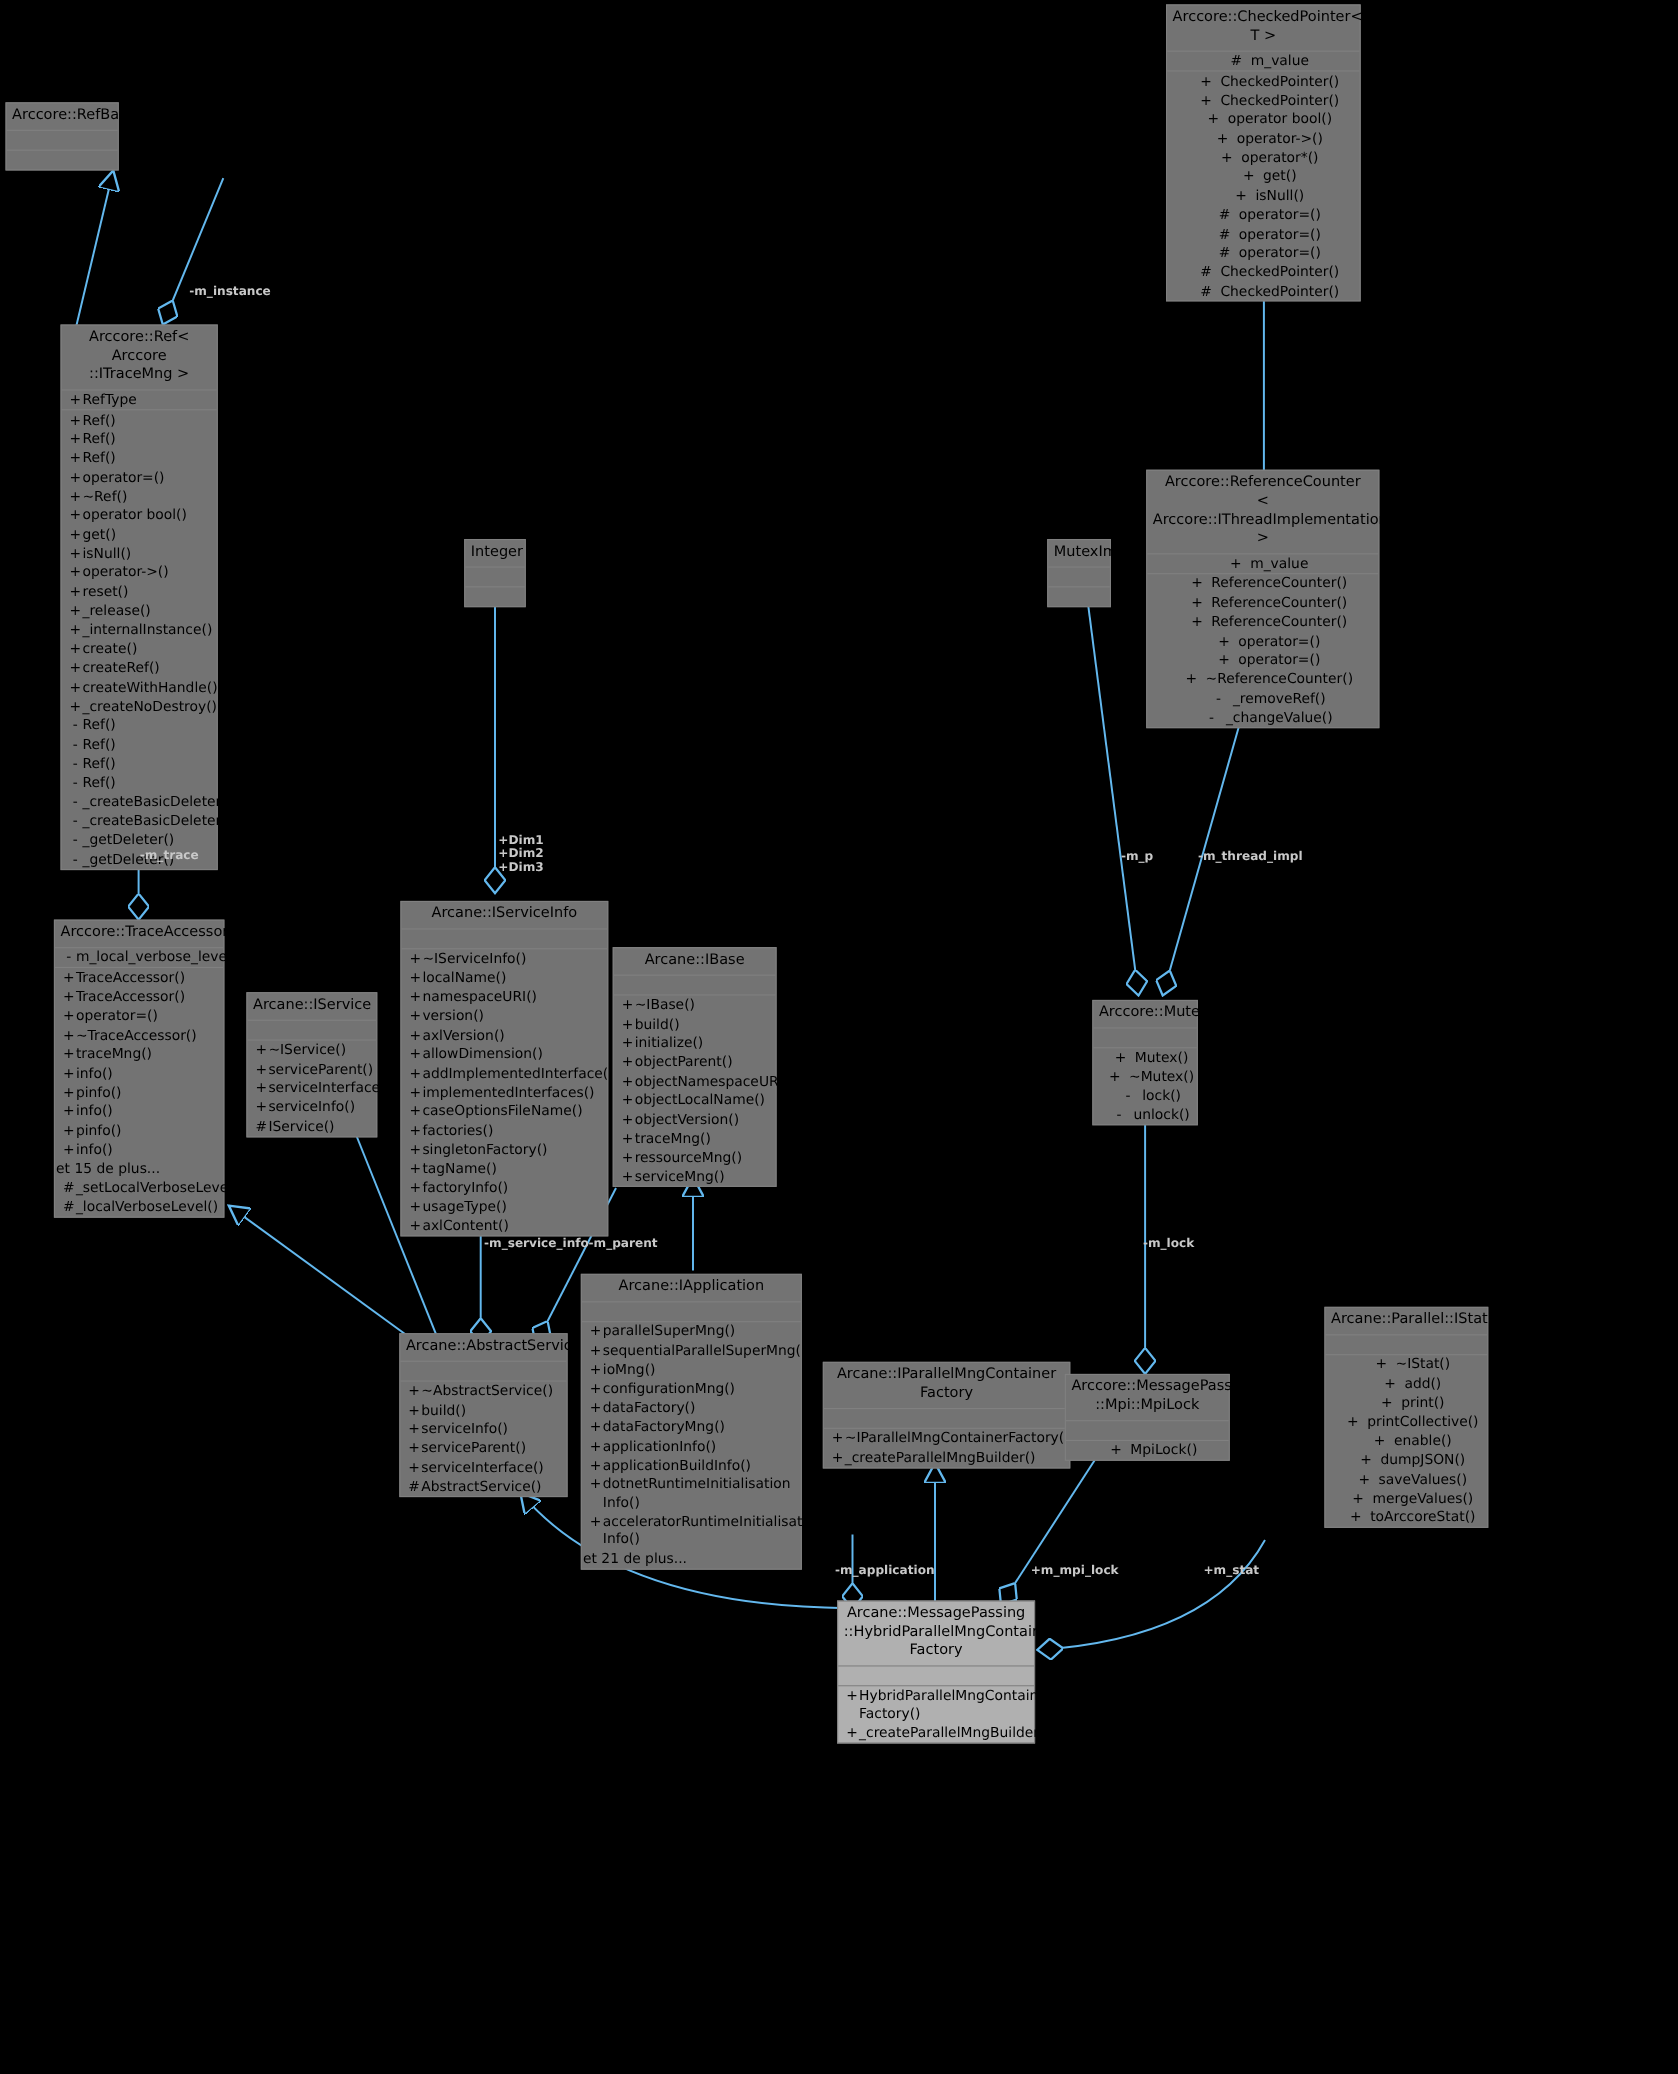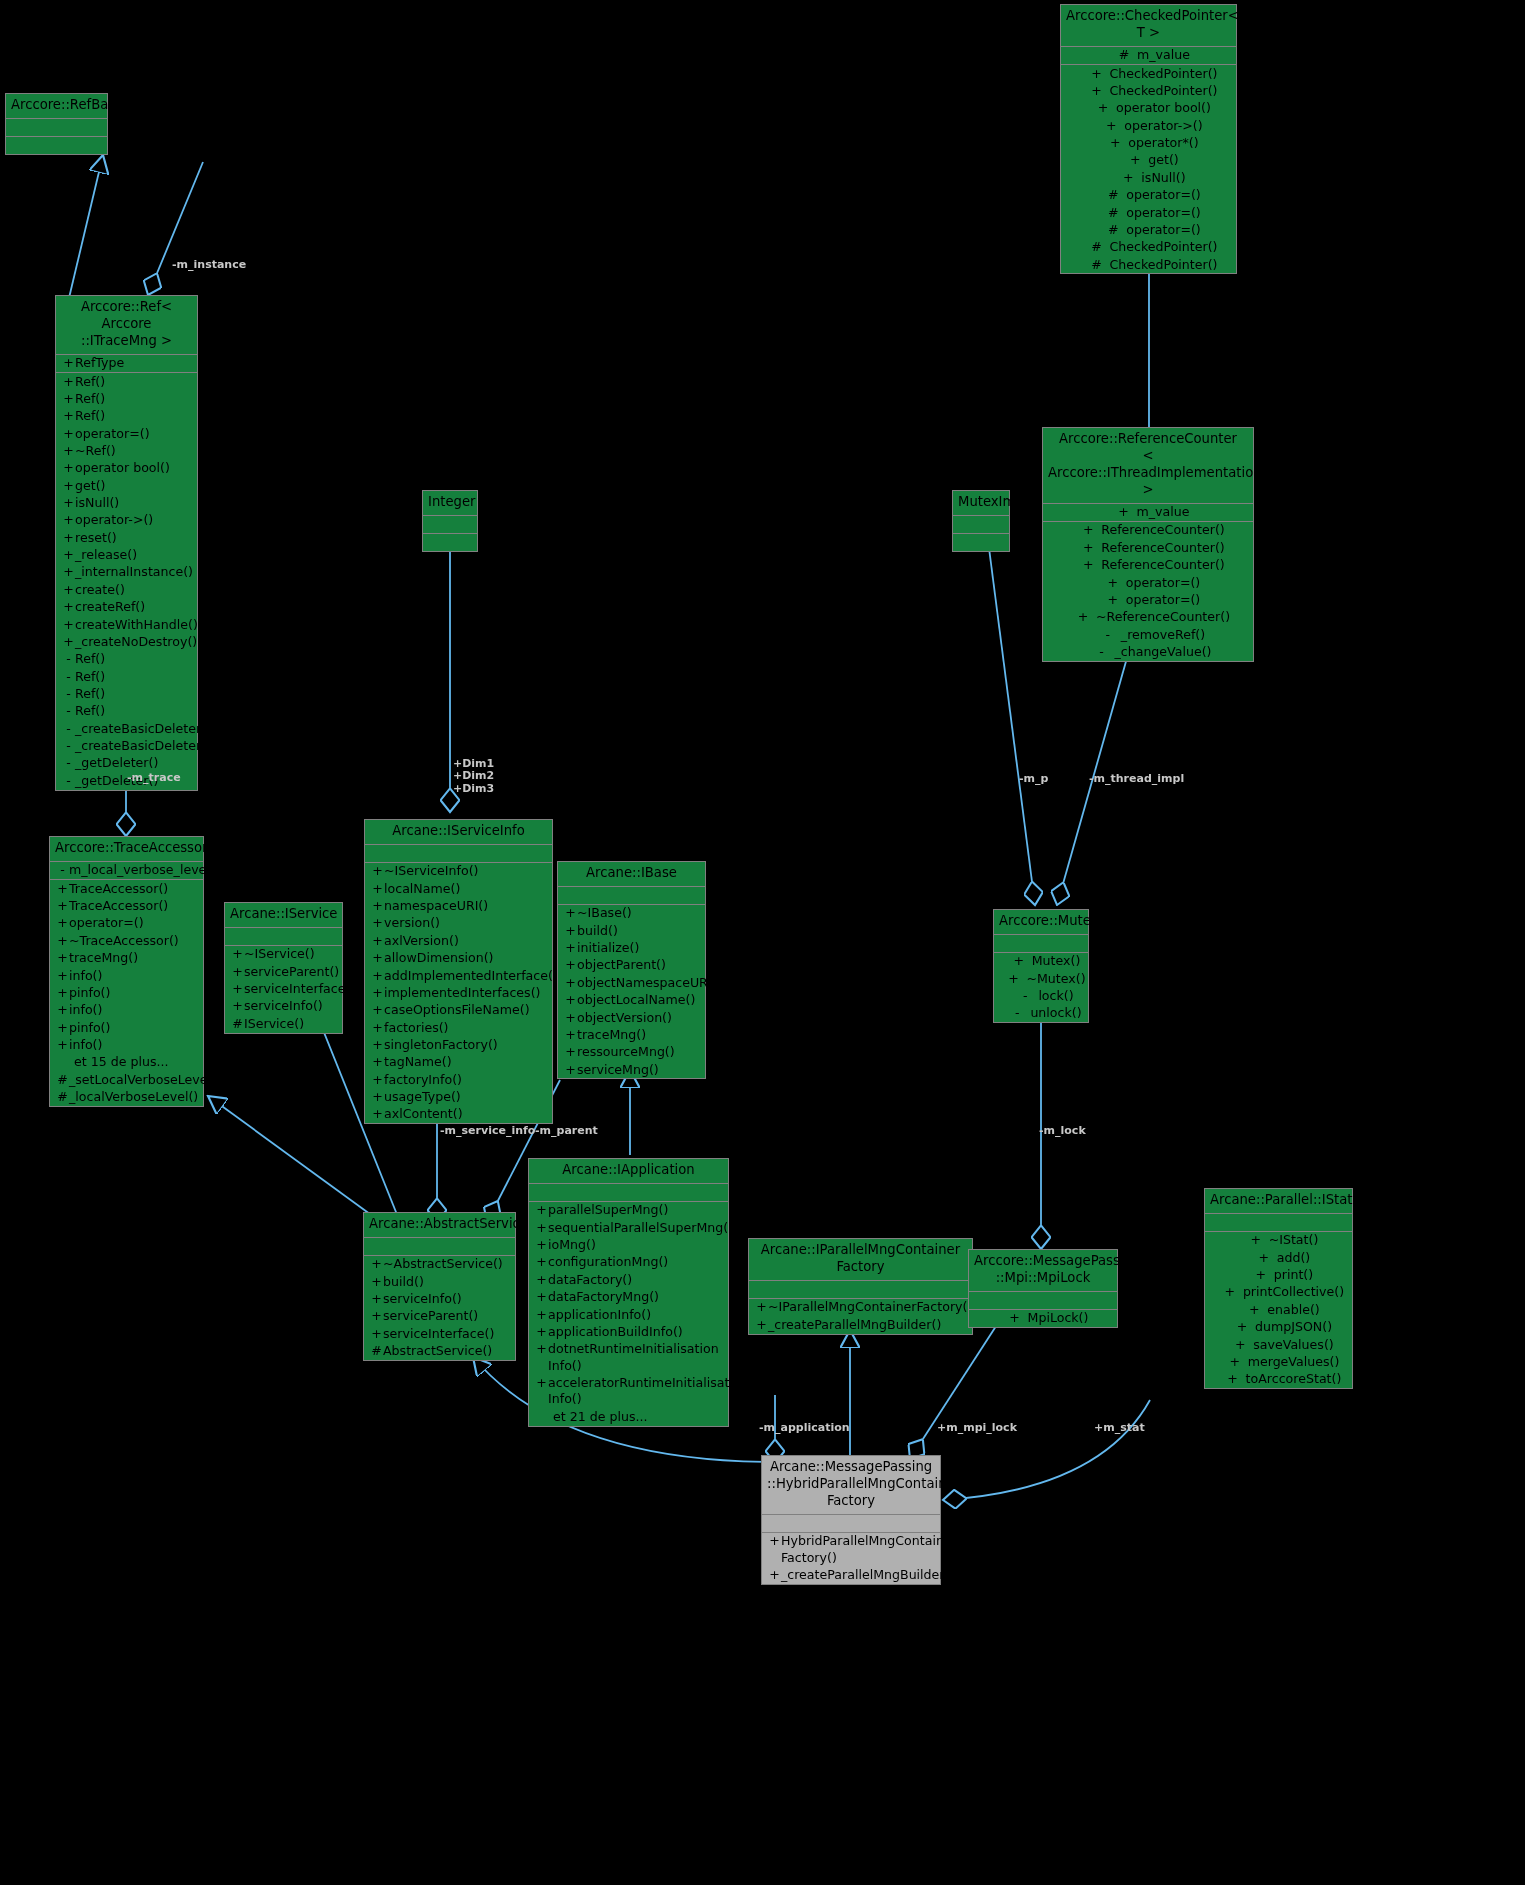--- a/index.html
+++ b/index.html
@@ -5,21 +5,21 @@
   html,body{margin:0;padding:0;background:#000;}
   body{
     font-family:"DejaVu Sans","Liberation Sans",sans-serif;
     width:1525px;height:1885px;position:relative;overflow:hidden;
   }
   #canvas{position:absolute;left:0;top:0;width:1525px;height:1885px;}
   svg.edges{position:absolute;left:0;top:0;width:1525px;height:1885px;pointer-events:none;}
 
   .node{
     position:absolute;
-    background:#15803d;
+    background:#737373;
     border:1px solid #808080;
     box-sizing:border-box;
     z-index:5;
   }
   .node.highlight{background:#b0b0b0;}
 
   .title{
     text-align:center;
     font-size:13.2px;
     color:#000;
@@ -42,21 +42,21 @@
     padding:0.5px 2px 0.5px 6px;
     white-space:pre-wrap;
   }
   .row .vis{
     width:13px;flex:0 0 13px;text-align:center;
   }
   .row .nm{flex:1 1 auto;}
   .row.center{justify-content:center;}
   .row.center .vis{width:26px;flex:0 0 26px;}
   .row.center .nm{flex:0 0 auto;}
-  .row.nomarker{padding-left:24px;}
+  .row.nomarker{padding-left:1px;}
 
   .edgelabel{
     position:absolute;
     color:#c8c8c8;
     font-size:11px;
     font-weight:bold;
     white-space:nowrap;
     z-index:6;
   }
 </style>

